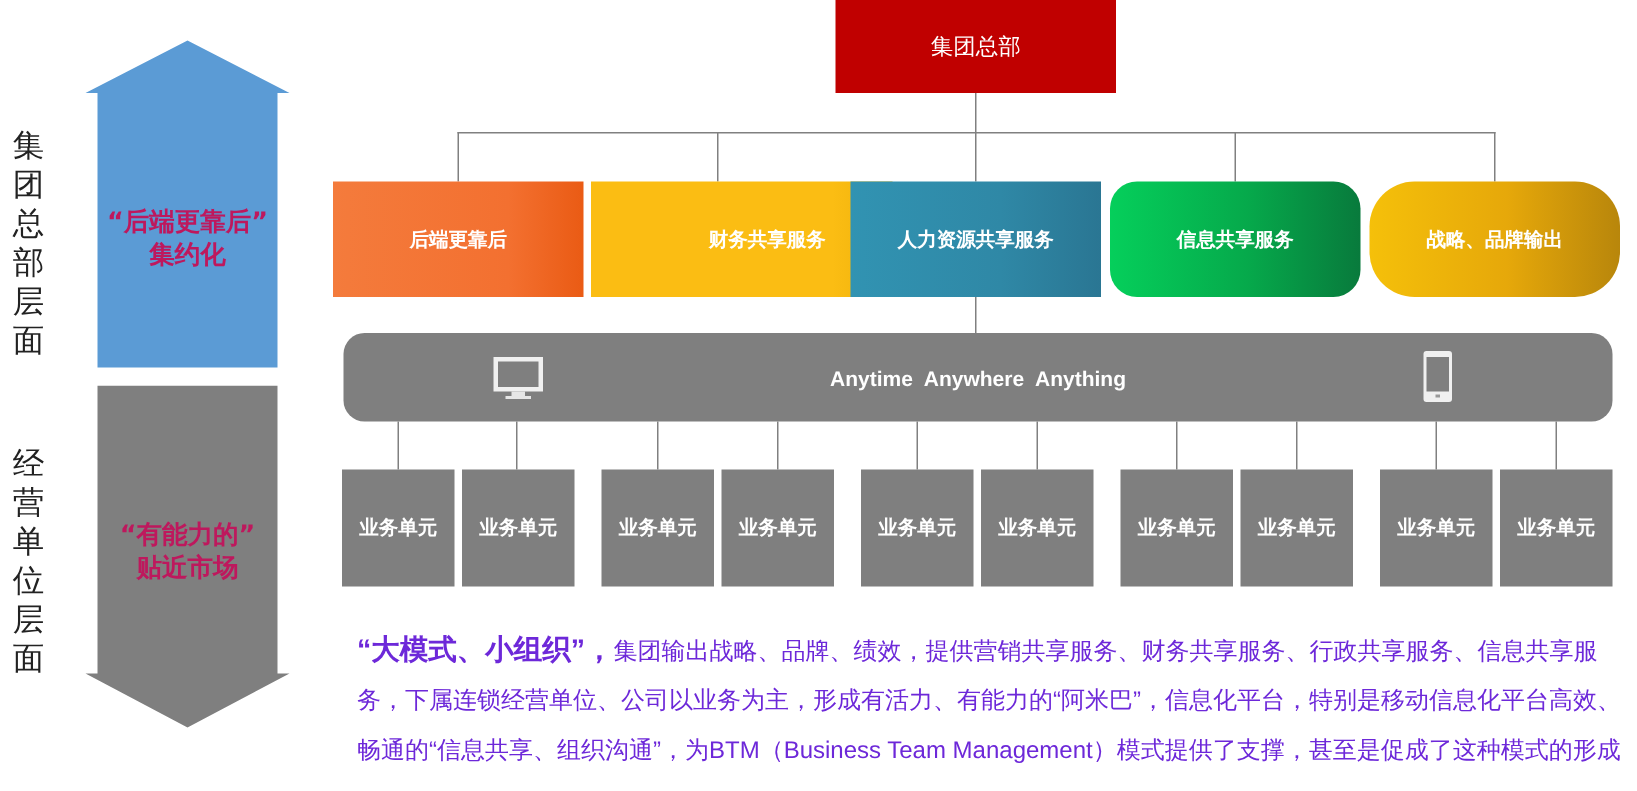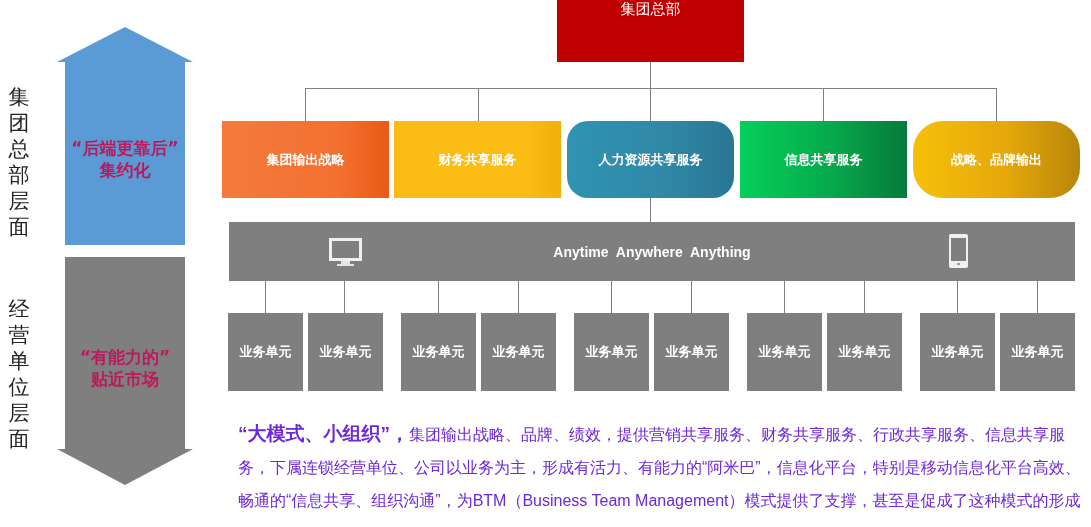--- a/index.html
+++ b/index.html
@@ -4,27 +4,27 @@
 <style>
   html, body { margin:0; padding:0; background:#ffffff; }
   body { width:1091px; height:527px; position:relative; overflow:hidden;
          font-family:"DejaVu Sans","Liberation Sans",sans-serif; }
   .abs { position:absolute; }
   .side-label { position:absolute; left:6px; width:26px; font-family:"DejaVu Serif","Liberation Serif",serif;
                 font-size:21px; line-height:26px; color:#222; text-align:center; }
   .side-label span { display:block; }
   .arrow-text { position:absolute; color:#be185d; font-weight:bold; font-size:17px; line-height:22px; text-align:center; }
   .hq { position:absolute; left:557px; top:0; width:187px; height:62px; background:#c00000;
-        color:#fff; font-size:15px; display:flex; justify-content:center; }
+        color:#fff; font-size:15px; display:flex; align-items:center; justify-content:center; }
   .line { position:absolute; background:#808080; }
   .svc { position:absolute; top:121px; height:77px; color:#fff; font-weight:bold; font-size:13px;
          display:flex; align-items:center; justify-content:center; }
   .band { position:absolute; left:229px; top:222px; width:846px; height:59px; background:#7f7f7f;
           color:#fff; font-weight:bold; font-size:14px; display:flex; align-items:center; justify-content:center;
-          font-family:"Liberation Sans","DejaVu Sans",sans-serif; }
+          font-family:"Liberation Sans","DejaVu Sans",sans-serif;border-radius:14px; }
   .unit { position:absolute; top:313px; width:75px; height:78px; background:#7f7f7f; color:#fff;
           font-weight:bold; font-size:13px; display:flex; align-items:center; justify-content:center; }
   .para { position:absolute; left:238px; top:417px; width:845px; font-size:16px; line-height:33px; color:#6d28d9;
           font-family:Liberation Sans, sans-serif; }
   .para .lead { font-weight:bold; font-size:19px; }
 </style>
 </head>
 <body>
 
 <div class="side-label" style="top:84px;">
@@ -66,29 +66,29 @@
 
 <div class="line" style="left:650px;top:62px;width:1px;height:26px;"></div>
 <div class="line" style="left:305px;top:88px;width:692px;height:1px;"></div>
 <div class="line" style="left:305px;top:88px;width:1px;height:33px;"></div>
 <div class="line" style="left:478px;top:88px;width:1px;height:33px;"></div>
 <div class="line" style="left:650px;top:88px;width:1px;height:33px;"></div>
 <div class="line" style="left:823px;top:88px;width:1px;height:33px;"></div>
 <div class="line" style="left:996px;top:88px;width:1px;height:33px;"></div>
 
 <div class="svc" style="left:222px;width:167px;background:linear-gradient(90deg,#f47b3c,#f37030 70%,#ea5b14);">
-  <span>集团输出战略</span>
+  <span>后端更靠后</span>
 </div>
-<div class="svc" style="left:394px;width:167px;background:linear-gradient(90deg,#fbbd13,#fbbd13 80%,#efb10a);">
+<div class="svc" style="left:394px;width:167px;background:linear-gradient(90deg,#fbbd13,#fbbd13 80%,#efb10a);padding-left:34px;">
   <span>财务共享服务</span>
 </div>
-<div class="svc" style="left:567px;width:167px;background:linear-gradient(90deg,#3193b2,#2f88a6 60%,#2a7693);border-radius:21px;">
+<div class="svc" style="left:567px;width:167px;background:linear-gradient(90deg,#3193b2,#2f88a6 60%,#2a7693);">
   <span>人力资源共享服务</span>
 </div>
-<div class="svc" style="left:740px;width:167px;background:linear-gradient(90deg,#05cf5b,#06a94b 55%,#087a3c);">
+<div class="svc" style="left:740px;width:167px;background:linear-gradient(90deg,#05cf5b,#06a94b 55%,#087a3c);border-radius:18px;">
   <span>信息共享服务</span>
 </div>
 <div class="svc" style="left:913px;width:167px;background:linear-gradient(90deg,#f5c00a,#e6a80a 55%,#b8860b);border-radius:30px;">
   <span>战略、品牌输出</span>
 </div>
 
 <div class="line" style="left:650px;top:198px;width:1px;height:24px;"></div>
 
 <div class="band">
   <span style="white-space:pre;">Anytime  Anywhere  Anything</span>

